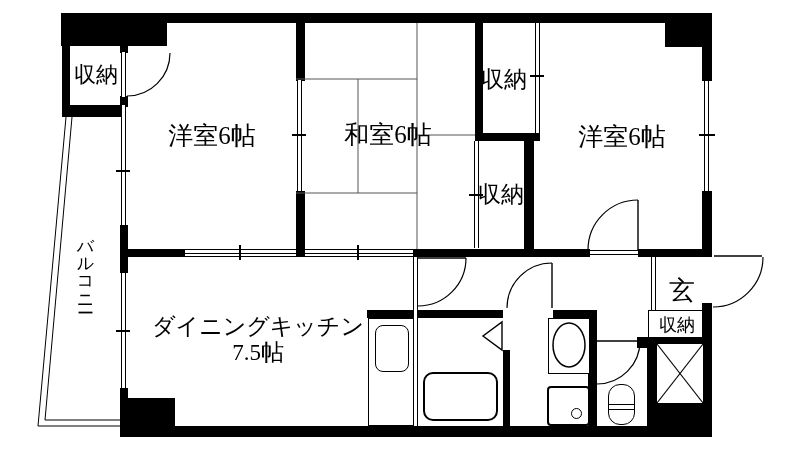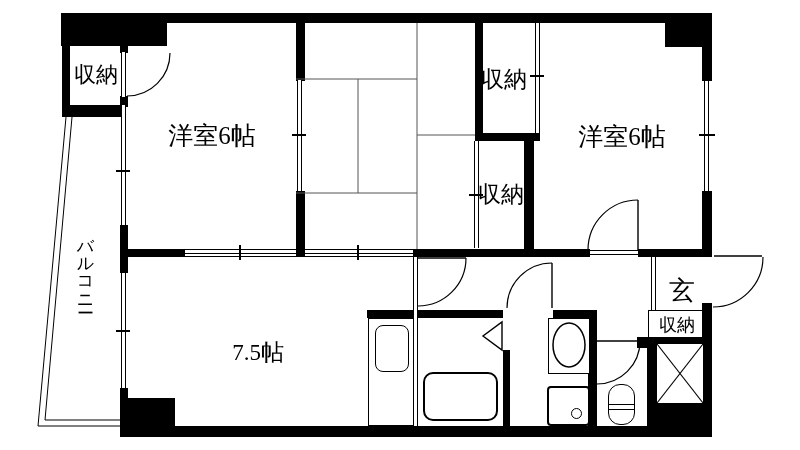--- a/index.html
+++ b/index.html
@@ -128,20 +128,22 @@
       <line x1="296" y1="193" x2="417" y2="193"></line>
       <line x1="358" y1="79" x2="358" y2="193"></line>
       <line x1="417" y1="23" x2="417" y2="249"></line>
       <line x1="417" y1="135" x2="475" y2="135"></line>
     </g>
   </svg>
 
   <div class="lbl vert" style="left:85px;top:265px;font-size:17px">バルコニー</div>
   <div class="lbl" style="left:96px;top:75px;font-size:22px">収納</div>
   <div class="lbl" style="left:212px;top:136px;font-size:25px">洋室6帖</div>
+  <div class="lbl" style="left:388px;top:135px;font-size:25px">和室6帖</div>
   <div class="lbl" style="left:622px;top:137px;font-size:25px">洋室6帖</div>
   <div class="lbl" style="left:504px;top:80px;font-size:23px">収納</div>
   <div class="lbl" style="left:501px;top:195px;font-size:23px">収納</div>
+  <div class="lbl" style="left:258px;top:327px;font-size:23px">ダイニングキッチン</div>
   <div class="lbl" style="left:258px;top:353px;font-size:23px">7.5帖</div>
   <div class="lbl" style="left:682px;top:291px;font-size:26px">玄</div>
   <div class="lbl" style="left:677px;top:325px;font-size:18px">収納</div>
 
 </div>
 
 </body></html>

